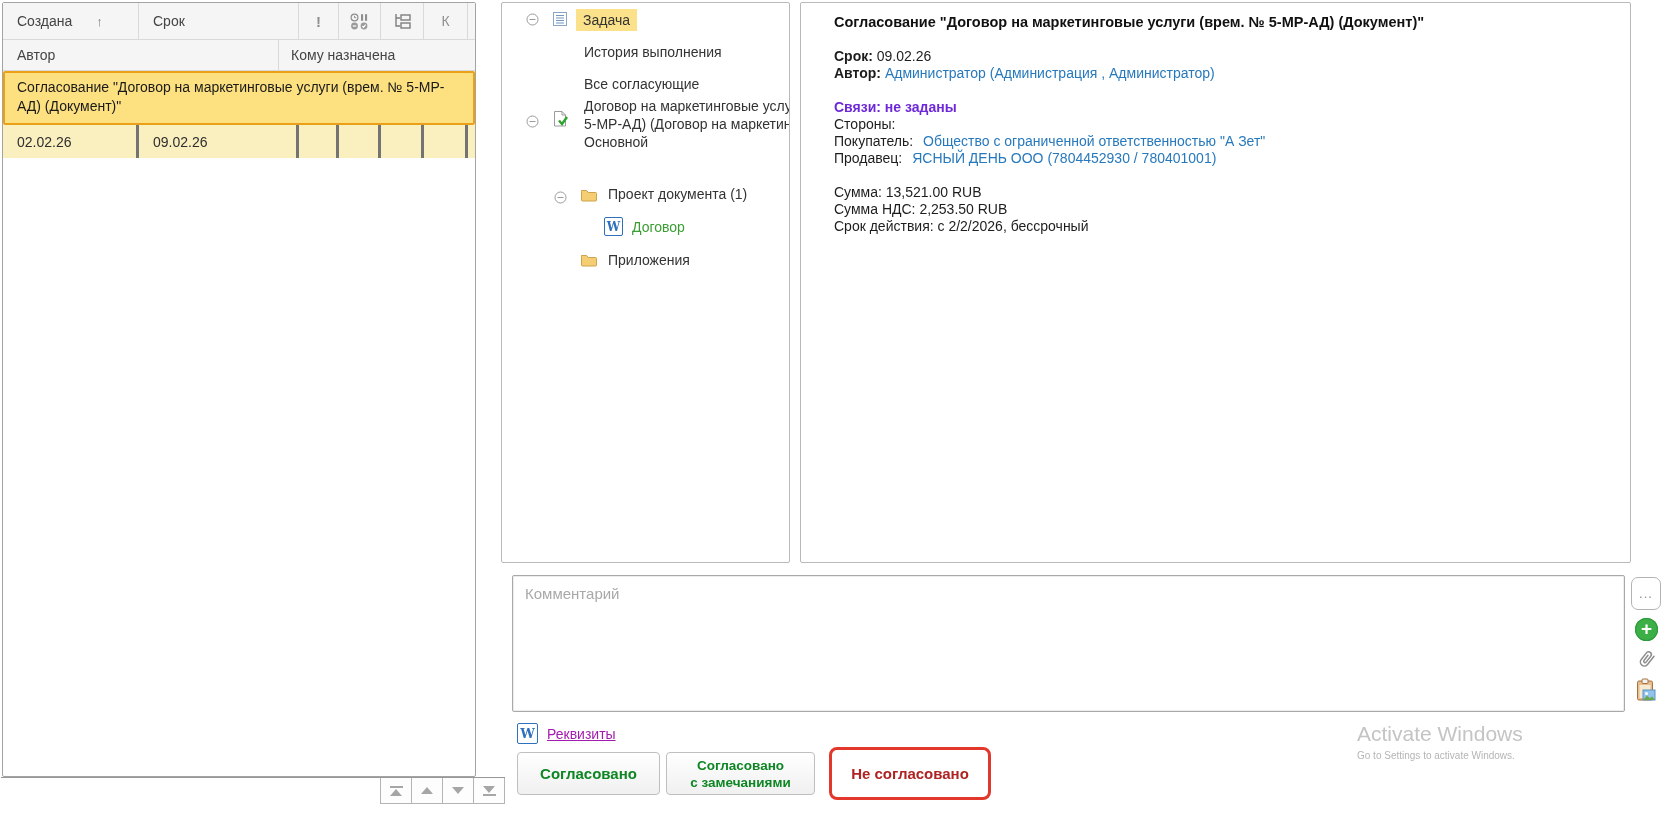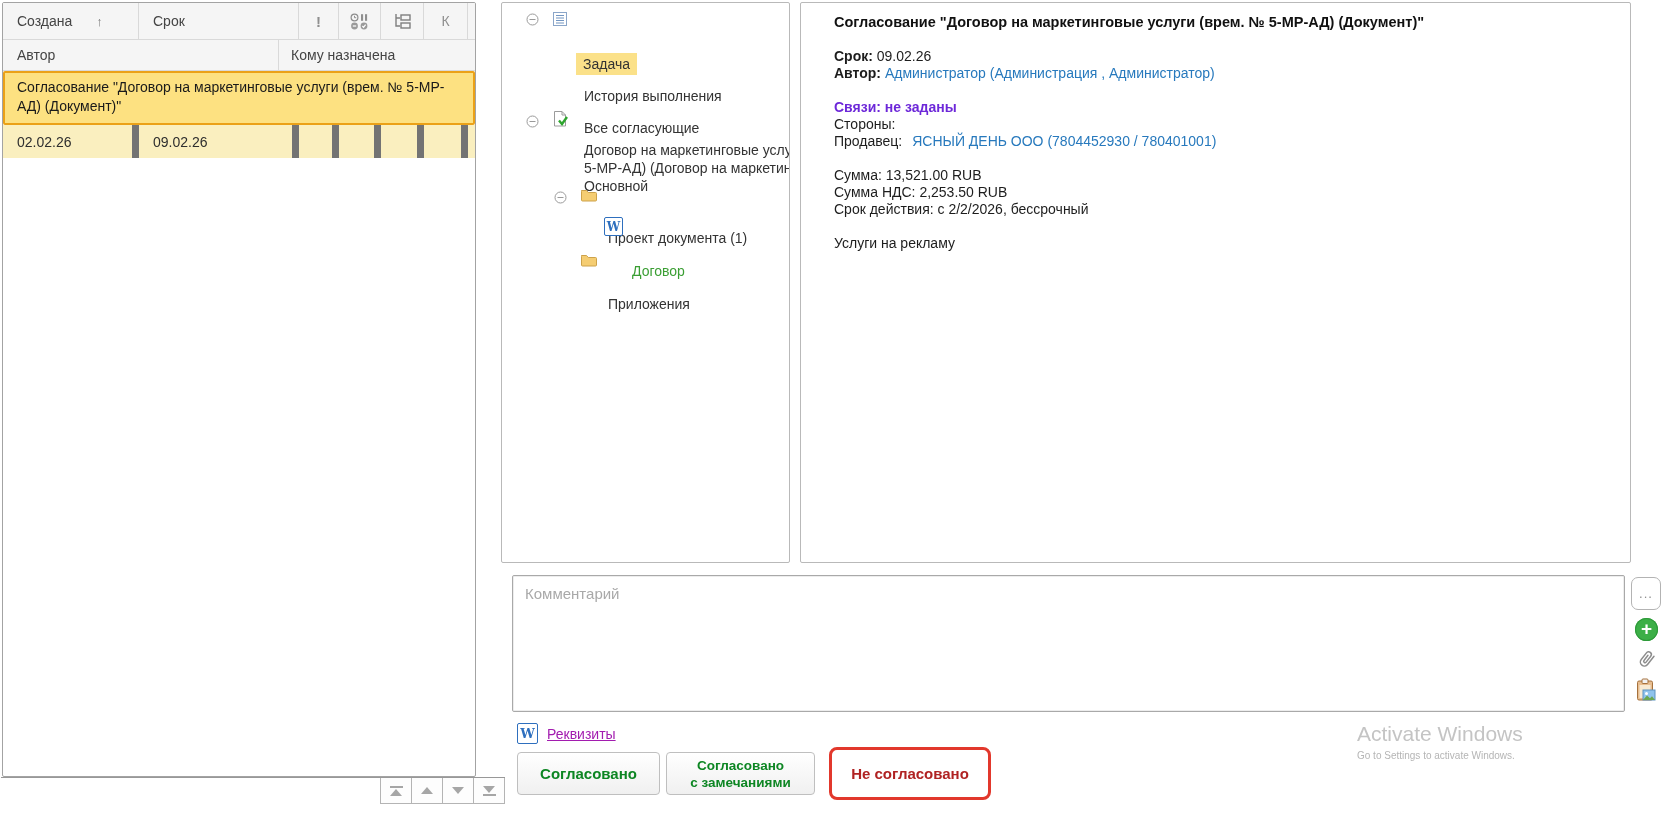--- a/index.html
+++ b/index.html
@@ -25,21 +25,21 @@
   .c-i5{flex:1 0 40px;justify-content:center;border-right:none;}
   .sort{margin-left:24px;color:#777;font-size:13px;}
   .excl{color:#8f8f8f;font-weight:bold;font-size:15px;}
   .kcol{color:#8f8f8f;font-size:14px;}
   .c-author{width:276px;padding-left:14px;}
   .c-assignee{flex:1;padding-left:12px;border-right:none;}
 
   .task-subject{border:2px solid #eba117;background:#fde181;border-radius:2px;
                 padding:5px 12px 7px 12px;font-size:14px;line-height:19px;color:#1a1a1a;box-sizing:border-box;}
   .task-dates{display:flex;height:33px;background:#faefbf;font-size:14px;color:#2e2e2e;}
-  .dcell{border-right:7px solid #737373;box-sizing:border-box;display:flex;align-items:center;flex:0 0 auto;}
+  .dcell{border-right:3px solid #737373;box-sizing:border-box;display:flex;align-items:center;flex:0 0 auto;}
   .d-created{width:136px;padding-left:14px;}
   .d-due{width:160px;padding-left:14px;}
   .d-e1{width:40px;} .d-e2{width:42px;} .d-e3{width:43px;} .d-e4{width:44px;}
   .d-e5{flex:1;border-right:none;}
   .task-people{display:flex;height:26px;background:#fbf3d3;font-size:13px;color:#a5a5a5;}
   .pcell{border-right:1px solid #fff;box-sizing:border-box;display:flex;align-items:center;}
   .p-author{width:277px;padding-left:14px;}
   .p-assignee{flex:1;padding-left:30px;border-right:none;}
 
   
@@ -49,21 +49,21 @@
   .nav-btn{width:30px;height:25px;background:#fdfdfd;border-left:1px solid #b4b4b4;
            display:flex;flex-direction:column;align-items:center;justify-content:center;gap:1px;cursor:pointer;}
   .nav-btn:first-child{border-left:none;}
   .tri-up{width:0;height:0;border-left:6px solid transparent;border-right:6px solid transparent;border-bottom:7px solid #a6a6a6;}
   .tri-down{width:0;height:0;border-left:6px solid transparent;border-right:6px solid transparent;border-top:7px solid #a6a6a6;}
   .tbar{width:13px;height:2px;background:#a6a6a6;}
 
   
   #tree-panel{left:501px;top:2px;width:289px;height:561px;overflow:hidden;}
   .t-abs{position:absolute;white-space:nowrap;font-size:14px;color:#333;}
-  .t-label{cursor:default;margin-top:44px;}
+  .t-label{cursor:default;}
   .t-hl{background:#fbe189;padding:3px 7px;}
   .t-green{color:#3a9e33;}
   .t-lines div{line-height:18px;}
 
   
   #details-panel{left:800px;top:2px;width:831px;height:561px;padding:11px 20px 10px 33px;
                  font-size:14px;line-height:17px;color:#1d1d1d;overflow:hidden;}
   .d-title{font-weight:bold;font-size:14.5px;margin-bottom:17px;color:#111;}
   .b{font-weight:bold;}
   .link{color:#2779bd;text-decoration:none;cursor:pointer;}
@@ -249,20 +249,24 @@
   <div>
     <span class="b">Автор:</span>
     <span class="link">Администратор (Администрация , Администратор)</span>
   </div>
 
   <div class="gap17"></div>
 
   <div class="links-line">Связи: не заданы</div>
   <div>Стороны:</div>
   <div>
+    <span>Покупатель:</span>
+    <span class="link vgap">Общество с ограниченной ответственностью "А Зет"</span>
+  </div>
+  <div>
     <span>Продавец:</span>
     <span class="link vgap">ЯСНЫЙ ДЕНЬ ООО (7804452930 / 780401001)</span>
   </div>
 
   <div class="gap17"></div>
 
   <div>
     <span>Сумма:</span>
     <span>13,521.00 RUB</span>
   </div>
@@ -270,21 +274,20 @@
     <span>Сумма НДС:</span>
     <span>2,253.50 RUB</span>
   </div>
   <div>
     <span>Срок действия:</span>
     <span>с 2/2/2026, бессрочный</span>
   </div>
 
   <div class="gap17"></div>
 
-  <div>Услуги на рекламу</div>
 </div>
 
 <textarea id="comment-input" placeholder="Комментарий" style=""></textarea>
 
 <div id="more-btn">...</div>
 <div id="plus-btn">+</div>
 
 <svg class="side-ico" style="left:1636px;top:648px;" width="22" height="24" viewBox="0 0 22 24">
   <path d="M14.8 4.5 V15 a4 4 0 0 1 -8 0 V6.5 a2.7 2.7 0 0 1 5.4 0 V14 a1.35 1.35 0 0 1 -2.7 0 V7.5" fill="none" stroke="#8d8d8d" stroke-width="1.5" stroke-linecap="round" transform="rotate(38 11 11)"></path>
 </svg>

